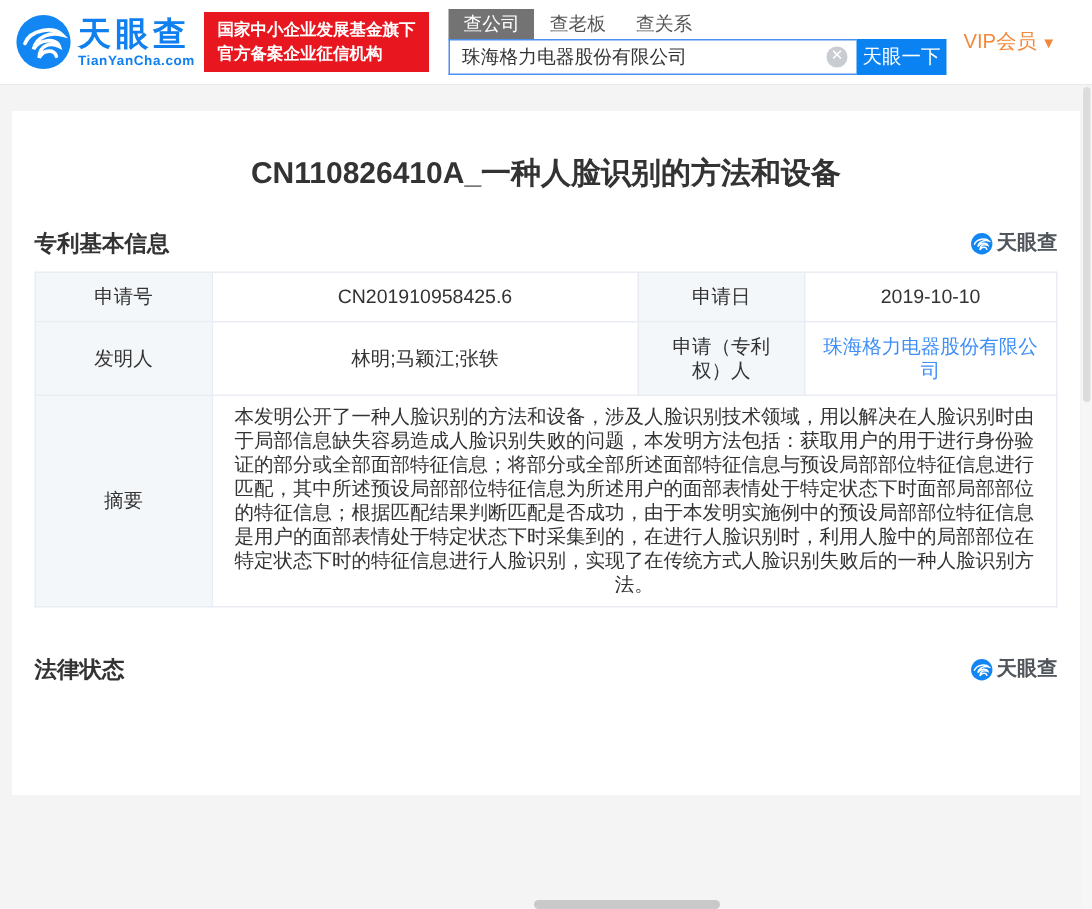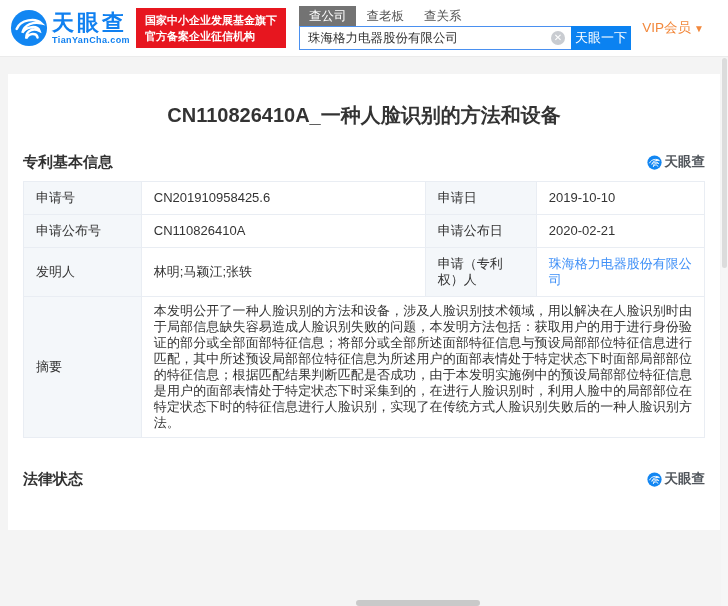--- a/index.html
+++ b/index.html
@@ -63,21 +63,21 @@
     display:flex; justify-content:space-between; align-items:flex-start;
     margin:8px 0 9px 0;
   }
   .section-title { font-size:15px; font-weight:bold; color:#333; }
   .watermark { display:flex; align-items:center; font-size:13.5px; font-weight:bold; color:#50555b; }
   .watermark svg { margin-right:3px; }
   
   table { width:100%; border-collapse:collapse; table-layout:fixed; }
   .info td {
     border:1px solid #e9edf3; font-size:13px; color:#333;
-    padding:8px 12px; line-height:16px; word-break:break-all;
+    padding:8px 12px; line-height:16px; word-break:break-all;text-align:center;
   }
   .info td.lbl { background:#f4f7fa; }
   .abstract-val { line-height:20px; text-align:justify; padding:6px 12px !important; }
   a.lnk { color:#3e8ff7; text-decoration:none; cursor:pointer; }
   .sec-gap { height:24px; }
   
   .vscroll {
     position:absolute; right:0; top:58px; width:7px; height:548px;
     background:#f6f6f6; z-index:6;
   }
@@ -150,26 +150,20 @@
         <col style="width:24.7%">
       </colgroup>
     <tbody>
         <tr>
       <td class="lbl">申请号</td>
       <td>CN201910958425.6</td>
       <td class="lbl">申请日</td>
       <td>2019-10-10</td>
     </tr>
     <tr>
-      <td class="lbl">申请公布号</td>
-      <td>CN110826410A</td>
-      <td class="lbl">申请公布日</td>
-      <td>2020-02-21</td>
-    </tr>
-    <tr>
       <td class="lbl">发明人</td>
       <td>林明;马颖江;张轶</td>
       <td class="lbl">申请（专利权）人</td>
       <td><a class="lnk">珠海格力电器股份有限公司</a></td>
     </tr>
     <tr>
       <td class="lbl">摘要</td>
       <td colspan="3" class="abstract-val">本发明公开了一种人脸识别的方法和设备，涉及人脸识别技术领域，用以解决在人脸识别时由于局部信息缺失容易造成人脸识别失败的问题，本发明方法包括：获取用户的用于进行身份验证的部分或全部面部特征信息；将部分或全部所述面部特征信息与预设局部部位特征信息进行匹配，其中所述预设局部部位特征信息为所述用户的面部表情处于特定状态下时面部局部部位的特征信息；根据匹配结果判断匹配是否成功，由于本发明实施例中的预设局部部位特征信息是用户的面部表情处于特定状态下时采集到的，在进行人脸识别时，利用人脸中的局部部位在特定状态下时的特征信息进行人脸识别，实现了在传统方式人脸识别失败后的一种人脸识别方法。</td>
     </tr>
   </tbody>

